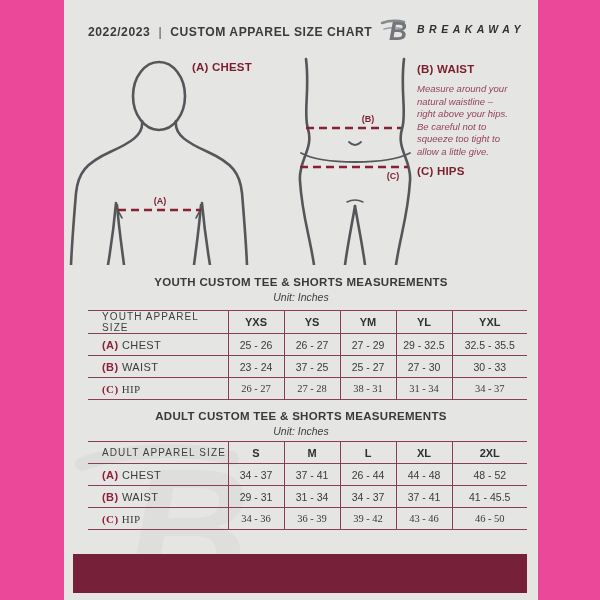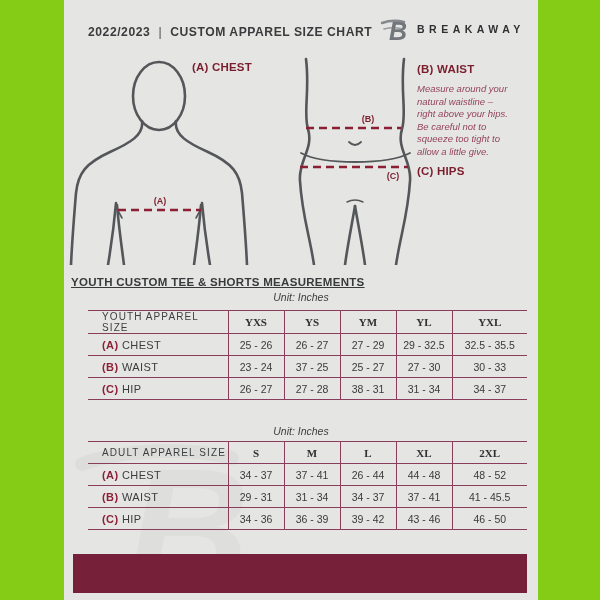--- a/index.html
+++ b/index.html
@@ -1,52 +1,52 @@
 <!DOCTYPE html>
 <html><head>
 <meta charset="utf-8">
 <style>
   * { margin:0; padding:0; box-sizing:border-box; }
   html,body { background:#000; }
   body { font-family:"Liberation Sans", sans-serif; }
-  .stage { position:relative; width:600px; height:600px; background:#84cc16; overflow:hidden; }
+  .stage { position:relative; width:600px; height:600px; background:#ec4899; overflow:hidden; }
   .page  { position:absolute; left:64px; top:0; width:474px; height:600px; background:#e5e6e3; }
 
   
   .doc-title { position:absolute; left:24px; top:24px; display:flex; gap:9px; align-items:baseline;
                font-weight:bold; font-size:13.5px; color:#3a3b3d; letter-spacing:.6px;
                transform:scaleX(.9); transform-origin:left center; white-space:nowrap; }
   .doc-title .sep { font-weight:normal; color:#4a4b4d; }
   .brand-wrap { position:absolute; left:316px; top:12px; display:flex; align-items:center; gap:7px; }
-  .brand-name { font-weight:bold; font-size:10.5px; letter-spacing:4.5px; color:#2f3032; }
+  .brand-name { font-weight:bold; font-size:10.5px; letter-spacing:4.5px; color:#2f3032;font-style:italic; }
 
   
   .m-head { position:absolute; font-size:11.5px; font-weight:bold; color:#7c1d2e; letter-spacing:.2px; }
   .m-body { position:absolute; font-size:9.5px; line-height:12.5px; font-style:italic;
             color:#94425a; white-space:pre-line; }
 
   svg text { font-family:"Liberation Sans", sans-serif; }
 
   
-  .tbl-title { position:absolute; left:7px; width:460px; text-align:left;
-               font-size:11.5px; font-weight:bold; color:#38393b; letter-spacing:.3px;text-decoration:underline; }
+  .tbl-title { position:absolute; left:7px; width:460px; text-align:center;
+               font-size:11.5px; font-weight:bold; color:#38393b; letter-spacing:.3px; }
   .tbl-unit  { position:absolute; left:7px; width:460px; text-align:center;
                font-size:10.5px; font-style:italic; color:#3c3d3f; }
 
   
   table.size-table { position:absolute; left:24px; width:439px; border-collapse:collapse;
                      table-layout:fixed; z-index:2; }
   .size-table tr { height:22px; }
   .size-table th, .size-table td { padding:0; font-weight:normal;
         border-top:1.5px solid #8a3d5a; }
-  .size-table tbody tr:last-child td { border-bottom:1.5px solid #8a3d5a; }
+  .size-table tbody tr:last-child td { border-bottom:1.5px solid #8a3d5a;font-family:Liberation Serif, serif; }
   .size-table th + th, .size-table td + td { border-left:1.5px solid #8a3d5a; }
   .size-table th.label-col { text-align:left; padding-left:14px; font-size:10px;
         letter-spacing:1.1px; color:#3d3e40; }
-  .size-table th.size-col  { text-align:center; font-size:11px; font-weight:bold; color:#2f3032;font-family:Liberation Serif, serif; }
+  .size-table th.size-col  { text-align:center; font-size:11px; font-weight:bold; color:#2f3032; }
   .size-table td.row-label { text-align:left; padding-left:14px; font-size:11px;
         color:#3b3c3e; letter-spacing:.4px; }
   .size-table td.row-label .key { font-weight:bold; color:#8c2038; }
   .size-table td.val { text-align:center; font-size:10.5px; color:#393a3c; }
 
   .watermark { position:absolute; left:8px; top:416px; z-index:0; opacity:.5; }
   .footer-bar { position:absolute; left:9px; top:554px; width:454px; height:39px;
                 background:#76203a; z-index:3; }
   .fig { position:absolute; }
 </style>
@@ -162,20 +162,21 @@
             <td class="row-label"><span class="key">(C)</span><span> HIP</span></td>
             <td class="val">26 - 27</td>
             <td class="val">27 - 28</td>
             <td class="val">38 - 31</td>
             <td class="val">31 - 34</td>
             <td class="val">34 - 37</td>
           </tr>
         </tbody>
       </table>
 
+    <div class="tbl-title" style="top:410px">ADULT CUSTOM TEE &amp; SHORTS MEASUREMENTS</div>
     <div class="tbl-unit" style="top:425px">Unit: Inches</div>
     <table class="size-table" style="top:441px">
         <colgroup>
           <col style="width: 140px;">
           <col style="width: 56px;">
           <col style="width: 56px;">
           <col style="width: 56px;">
           <col style="width: 56px;">
           <col style="width: 75px;">
         </colgroup>

